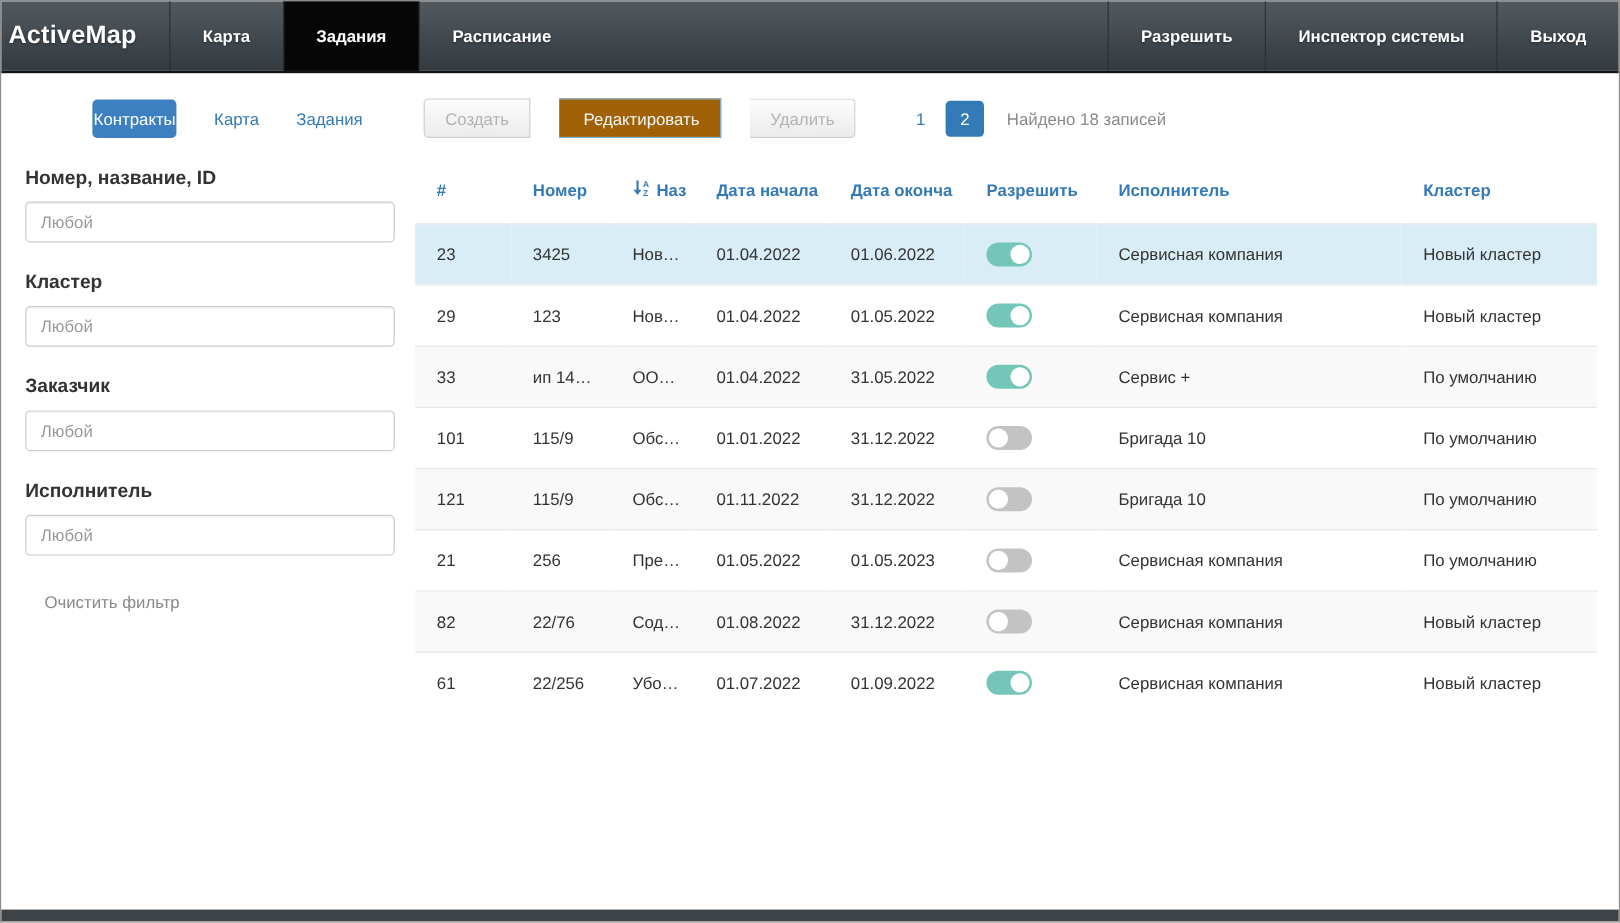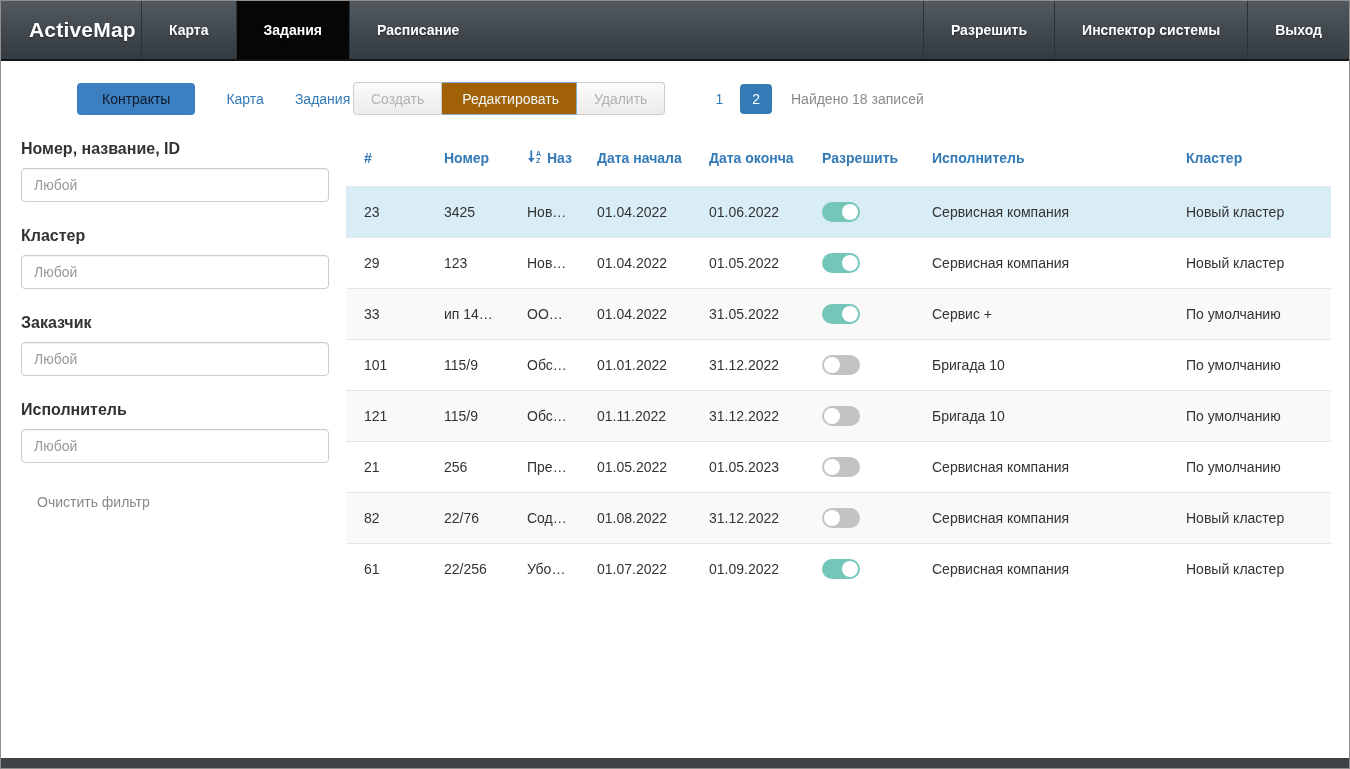--- a/index.html
+++ b/index.html
@@ -9,54 +9,54 @@
     position:relative; width:1350px; height:769px;
     background:#fff; border:1px solid #8f8f8f; overflow:hidden;
   }
   
   .navbar {
     height:60px; display:flex; align-items:stretch;
     background:linear-gradient(180deg,#525a60 0%,#41484d 55%,#343b40 100%);
     border-bottom:2px solid #121416;
     color:#fff; font-size:14px; font-weight:bold;
   }
-  .brand { display:flex; align-items:center; padding:0 28px; width:140px;
+  .brand { display:flex; align-items:center; padding:0 6px; width:140px;
     font-size:21px; letter-spacing:.2px; text-shadow:0 1px 2px rgba(0,0,0,.5); }
   .nav-item {
     display:flex; align-items:center; padding:0 27px;
     border-left:1px solid #2c3135; cursor:pointer; white-space:nowrap;
     text-shadow:0 1px 2px rgba(0,0,0,.45);
   }
   .nav-item.active { background:#060606; }
   .nav-right { margin-left:auto; display:flex; align-items:stretch; }
   .nav-right .nav-item:last-child { border-right:1px solid #2c3135; border-right-width:0; }
   .caret { display:inline-block; margin-left:7px; font-size:11px; line-height:1; transform:translateY(1px); }
   
   .content { display:flex; height:697px; }
   .sidebar { width:345px; flex-shrink:0; padding:20px 0 0 20px; }
   .main { flex:1; padding:21px 20px 0 0; }
   
   .side-tabs { display:flex; align-items:center; margin:2px 0 0 56px; }
   .side-tab-active {
-    background:#3c80c1; color:#0f172a; font-size:14px; padding:8px 25px;
+    background:#3c80c1; color:#ffffff; font-size:14px; padding:8px 1px;
     border-radius:4px; border:none; cursor:pointer; font-family:inherit;
   }
   .side-tab-link { color:#337ab7; font-size:14px; margin-left:31px; text-decoration:none; cursor:pointer; }
   .filter-group { margin-top:25px; }
   .filter-group .flabel { display:block; font-size:16px; font-weight:bold; color:#333; margin-bottom:10px; }
   .filter-group input {
     width:308px; height:34px; border:1px solid #ccc; border-radius:4px;
     padding:6px 12px; font-size:14px; color:#555; font-family:inherit; outline:none;
     box-shadow:inset 0 1px 1px rgba(0,0,0,.06);
   }
   .filter-group input::placeholder { color:#999; opacity:1; }
   .clear-filter { display:inline-block; margin:31px 0 0 16px; color:#888; font-size:14px; cursor:pointer; }
   
   .toolbar { display:flex; align-items:center; margin-bottom:21px; height:33px; }
-  .btn-group { display:flex; margin-left:7px; }
+  .btn-group { display:flex; margin-left:7px;gap:24px; }
   .btn {
     height:33px; padding:0 17px; font-size:14px; font-family:inherit;
     border:1px solid #ccc; background:linear-gradient(180deg,#fcfcfc,#ebebeb);
     color:#b2b2b2; cursor:default;
   }
   .btn-first { border-radius:4px 0 0 4px; }
   .btn-last  { border-radius:0 4px 4px 0; border-left:none; }
   .btn-edit  {
     background:#a16207; border-color:#82accb; color:#f2f7fa; border-left:none;padding-left:20px;
   }

